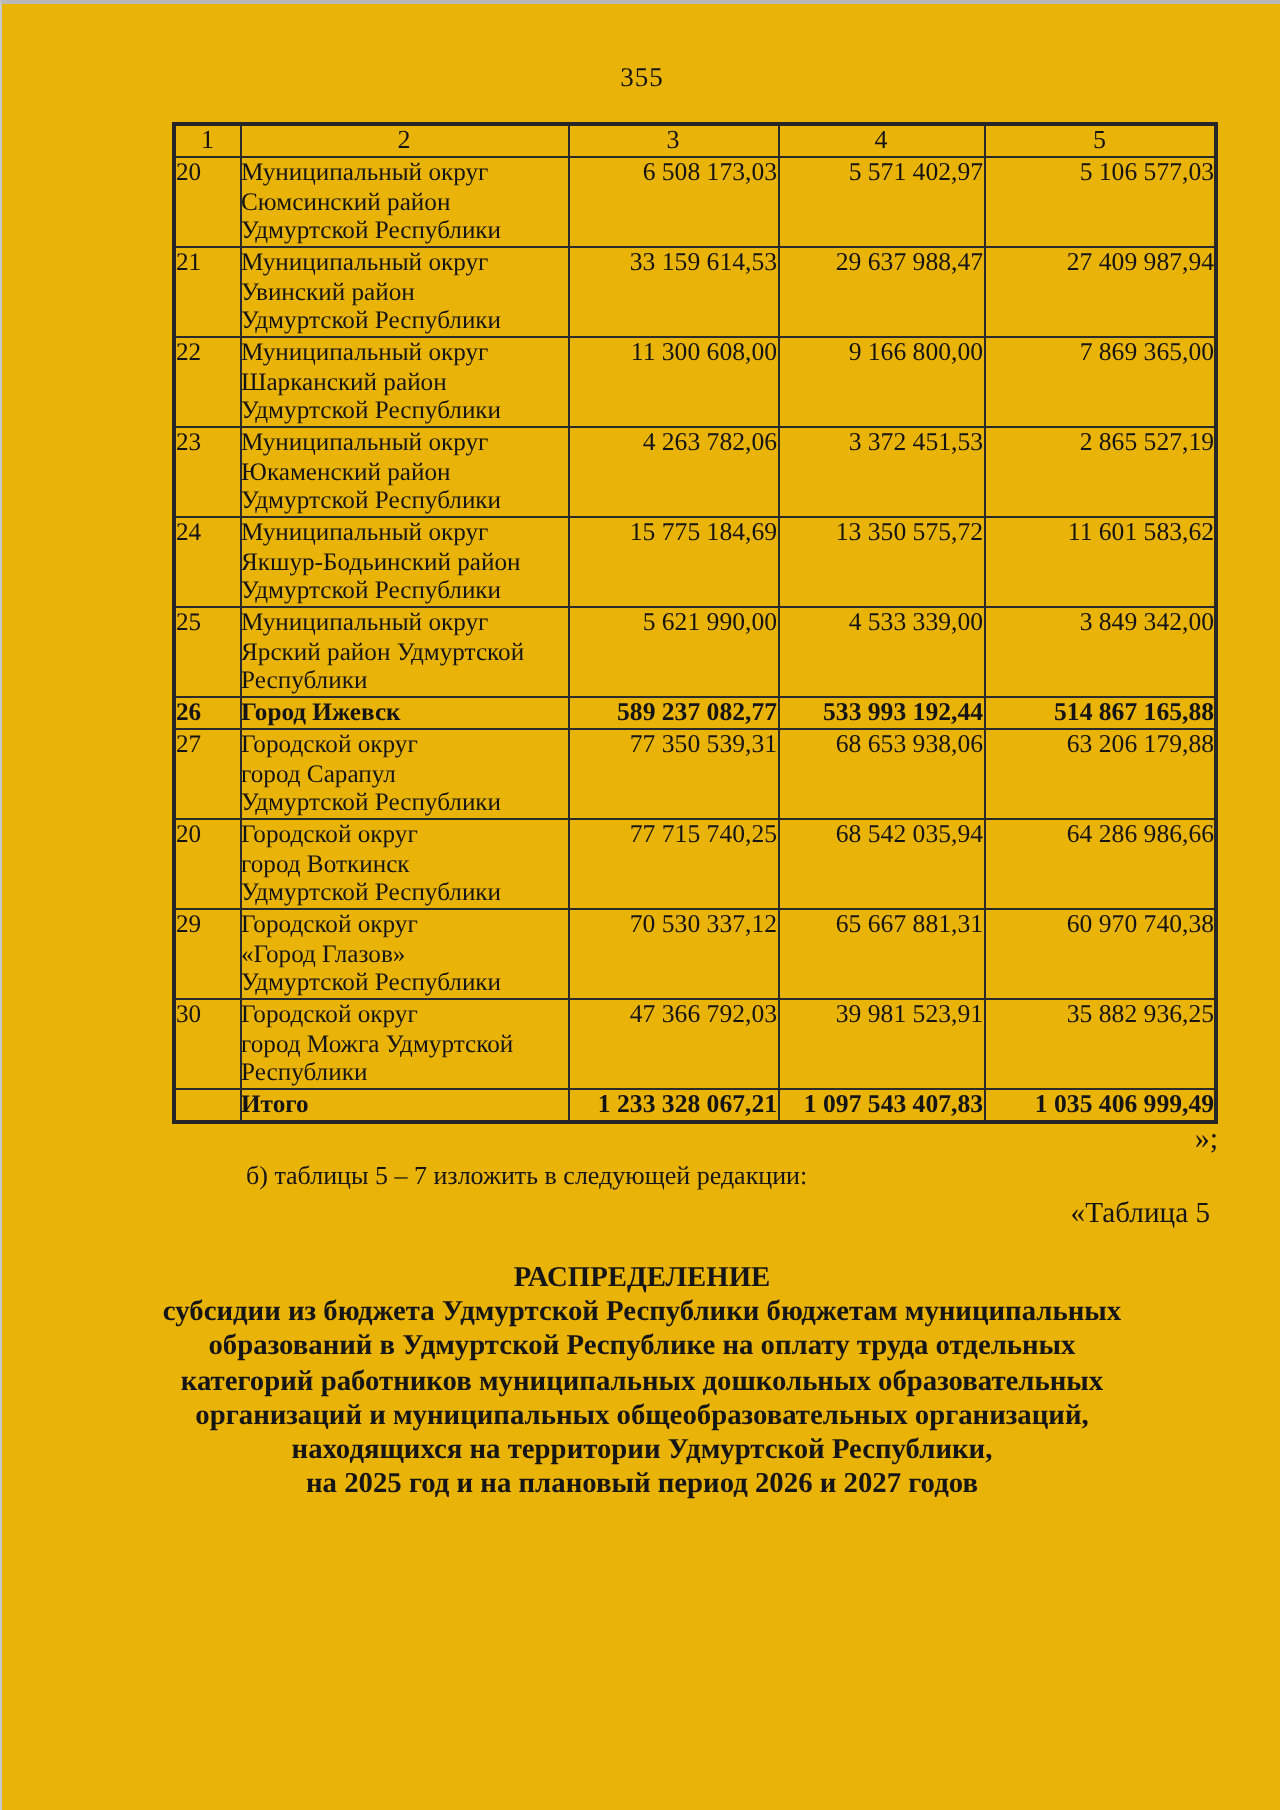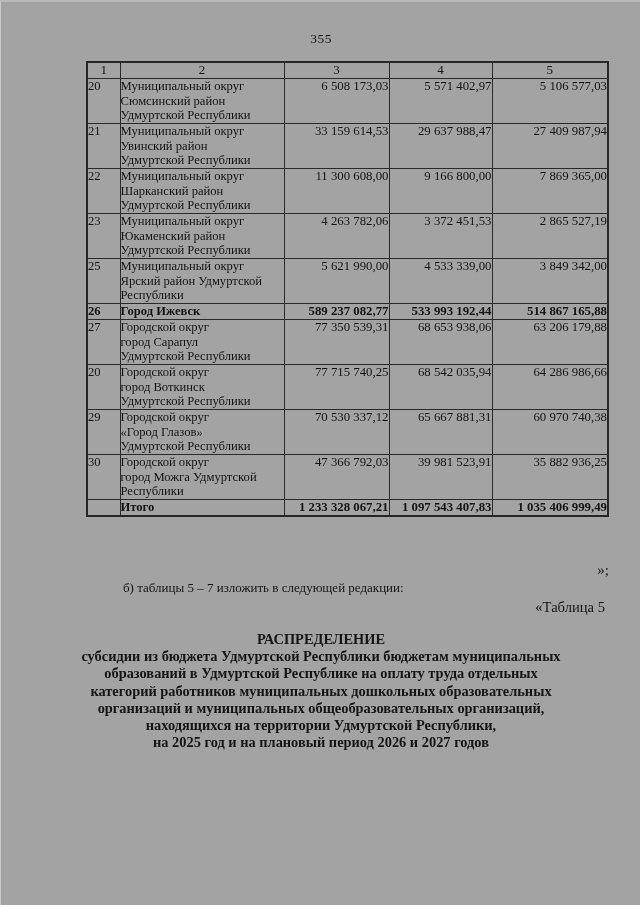--- a/index.html
+++ b/index.html
@@ -6,21 +6,21 @@
   body{
     width:640px;height:905px;
     background:#ffffff;
     font-family:"Liberation Serif","DejaVu Serif",serif;
     color:#151515;
     position:relative;
     overflow:hidden;
   }
   .page{
     position:absolute;left:0;top:0;width:640px;height:905px;
-    background:#a3a3a3;
+    background:#eab308;
     border-top:2px solid #b9b9b9;
     border-left:1px solid #c9c9c9;
     box-sizing:border-box;
   }
   .page-number{
     position:absolute;left:0;top:29px;width:640px;
     text-align:center;font-size:13.5px;letter-spacing:.5px;
   }
   .doc-table-wrap{
     position:absolute;left:85px;top:59px;
@@ -142,20 +142,29 @@
           <tr class="row-3l">
             <td class="cell-num">23</td>
             <td class="cell-name">Муниципальный округ
 Юкаменский район
 Удмуртской Республики</td>
             <td class="cell-val">4 263 782,06</td>
             <td class="cell-val">3 372 451,53</td>
             <td class="cell-val">2 865 527,19</td>
           </tr>
           <tr class="row-3l">
+            <td class="cell-num">24</td>
+            <td class="cell-name">Муниципальный округ
+Якшур-Бодьинский район
+Удмуртской Республики</td>
+            <td class="cell-val">15 775 184,69</td>
+            <td class="cell-val">13 350 575,72</td>
+            <td class="cell-val">11 601 583,62</td>
+          </tr>
+          <tr class="row-3l">
             <td class="cell-num">25</td>
             <td class="cell-name">Муниципальный округ
 Ярский район Удмуртской
 Республики</td>
             <td class="cell-val">5 621 990,00</td>
             <td class="cell-val">4 533 339,00</td>
             <td class="cell-val">3 849 342,00</td>
           </tr>
           <tr class="row-1l">
             <td class="cell-num">26</td>

